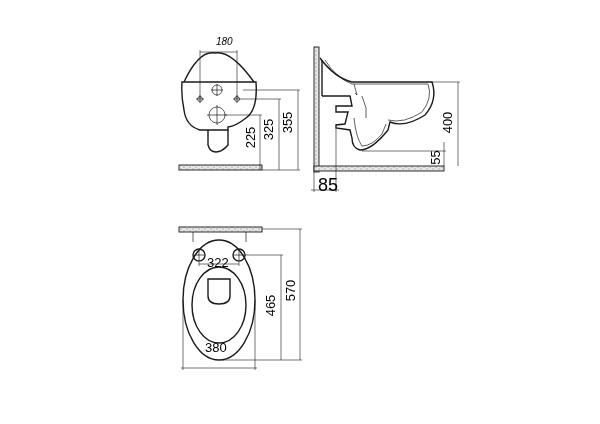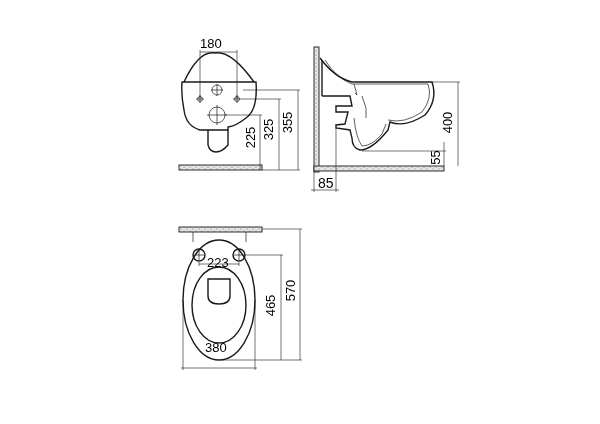--- a/index.html
+++ b/index.html
@@ -105,24 +105,24 @@
     <line class="dim" x1="300" y1="229" x2="300" y2="360"></line>
     <line class="dim" x1="281" y1="255" x2="281" y2="360"></line>
 
     <line class="dim" x1="183" y1="300" x2="183" y2="370"></line>
     <line class="dim" x1="255" y1="300" x2="255" y2="370"></line>
     <line class="dim" x1="181" y1="368" x2="257" y2="368"></line>
   </g>
 </svg>
 
 <div style="position:absolute;left:0;top:0;width:600px;height:424px;">
-  <span style="position:absolute;left:200px;top:36px;font-size:13px;">180</span>
+  <span style="position:absolute;left:216px;top:36px;font-size:10px;font-style:italic;">180</span>
   <span style="position:absolute;left:277px;top:115px;font-size:13px;transform:rotate(-90deg);">355</span>
   <span style="position:absolute;left:258px;top:122px;font-size:13px;transform:rotate(-90deg);">325</span>
   <span style="position:absolute;left:240px;top:130px;font-size:13px;transform:rotate(-90deg);">225</span>
   <span style="position:absolute;left:437px;top:115px;font-size:13px;transform:rotate(-90deg);">400</span>
   <span style="position:absolute;left:428px;top:150px;font-size:13px;transform:rotate(-90deg);">55</span>
-  <span style="position:absolute;left:318px;top:175px;font-size:14px;">85</span>
-  <span style="position:absolute;left:207px;top:255px;font-size:13px;">223</span>
+  <span style="position:absolute;left:318px;top:175px;font-size:18px;">85</span>
+  <span style="position:absolute;left:207px;top:255px;font-size:13px;">322</span>
   <span style="position:absolute;left:205px;top:340px;font-size:13px;">380</span>
   <span style="position:absolute;left:280px;top:283px;font-size:13px;transform:rotate(-90deg);">570</span>
   <span style="position:absolute;left:260px;top:298px;font-size:13px;transform:rotate(-90deg);">465</span>
 </div>
 
 </body></html>

